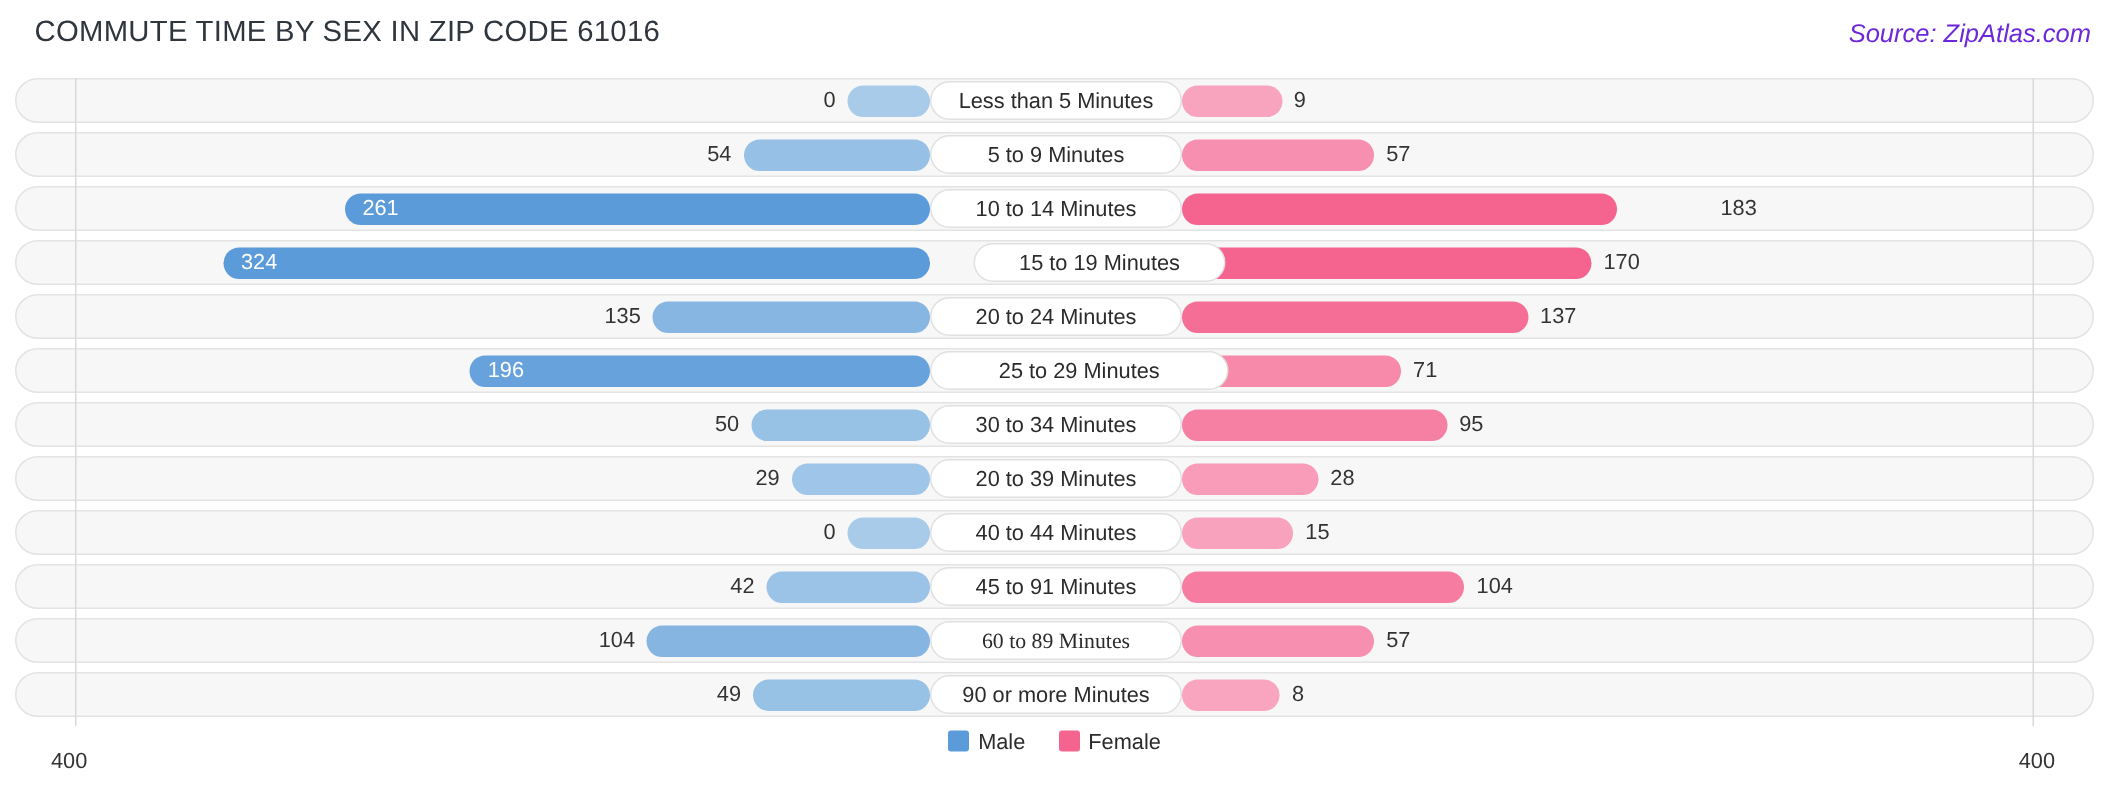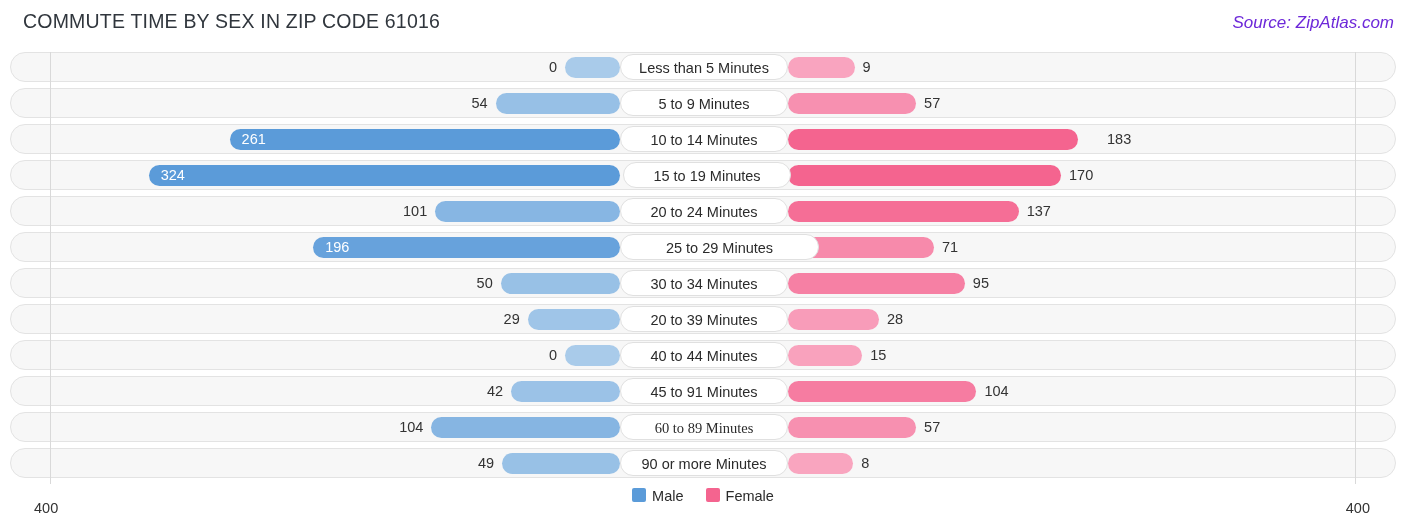--- a/index.html
+++ b/index.html
@@ -188,33 +188,33 @@
         <div class="bar male" style="left: 484.61px; width: 124.39px; background: rgb(151, 192, 230);"></div>
         <div class="bar-value outside-left" style="top: 4px; left: 406.61px; width: 70px;">54</div>
         <div class="bar female" style="left: 777px; width: 128.102px; background: rgb(247, 144, 176);"></div>
         <div class="bar-value outside-right" style="left: 913.102px; width: 70px;">57</div>
         <div class="center-pill" style="left: 609px; width: 168px;">5 to 9 Minutes</div>
       </div>
       <div class="row">
         <div class="bar male" style="left: 218.615px; width: 390.385px; background: rgb(91, 155, 217);"></div>
         <div class="bar-value inside" style="top: 4px; left: 230.615px; width: 70px; text-align: left;">261</div>
         <div class="bar female" style="left: 777px; width: 289.697px; background: rgb(244, 100, 143);"></div>
-        <div class="bar-value outside-right" style="left: 1096px; width: 70px;">183</div>
+        <div class="bar-value outside-right" style="left: 1136px; width: 70px;">183</div>
         <div class="center-pill" style="left: 609px; width: 168px;">10 to 14 Minutes</div>
       </div>
       <div class="row">
         <div class="bar male" style="left: 137.66px; width: 471.34px; background: rgb(91, 155, 217);"></div>
         <div class="bar-value inside" style="top: 4px; left: 149.66px; width: 70px; text-align: left;">324</div>
         <div class="bar female" style="left: 777px; width: 273.025px; background: rgb(244, 100, 143);"></div>
         <div class="bar-value outside-right" style="left: 1058.03px; width: 70px;">170</div>
-        <div class="center-pill" style="left: 612px; width: 168px;">15 to 19 Minutes</div>
+        <div class="center-pill" style="left: 638px; width: 168px;">15 to 19 Minutes</div>
       </div>
       <div class="row">
         <div class="bar male" style="left: 424.215px; width: 184.785px; background: rgb(135, 182, 227);"></div>
-        <div class="bar-value outside-left" style="top: 4px; left: 346.215px; width: 70px;">101</div>
+        <div class="bar-value outside-left" style="top: 4px; left: 346.215px; width: 70px;">135</div>
         <div class="bar female" style="left: 777px; width: 230.702px; background: rgb(245, 110, 150);"></div>
         <div class="bar-value outside-right" style="left: 1015.7px; width: 70px;">137</div>
         <div class="center-pill" style="left: 609px; width: 168px;">20 to 24 Minutes</div>
       </div>
       <div class="row">
         <div class="bar male" style="left: 302.14px; width: 306.86px; background: rgb(103, 162, 220);"></div>
         <div class="bar-value inside" style="top: 4px; left: 314.14px; width: 70px; text-align: left;">196</div>
         <div class="bar female" style="left: 777px; width: 146.058px; background: rgb(247, 138, 171);"></div>
         <div class="bar-value outside-right" style="left: 931.058px; width: 70px;">71</div>
         <div class="center-pill" style="left: 609px; width: 199px;">25 to 29 Minutes</div>

